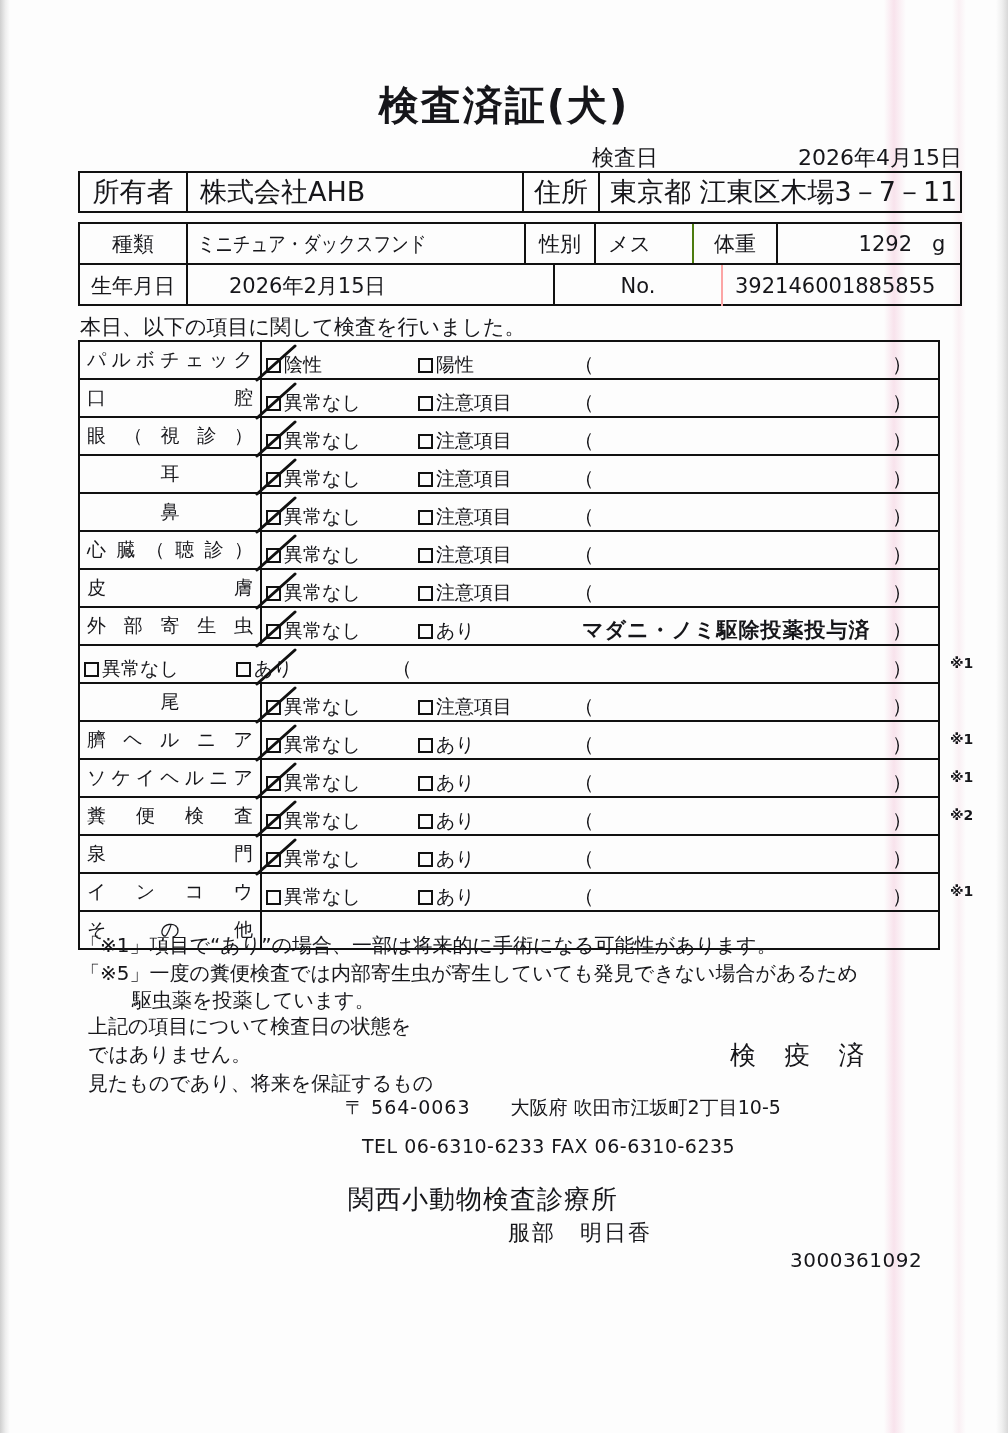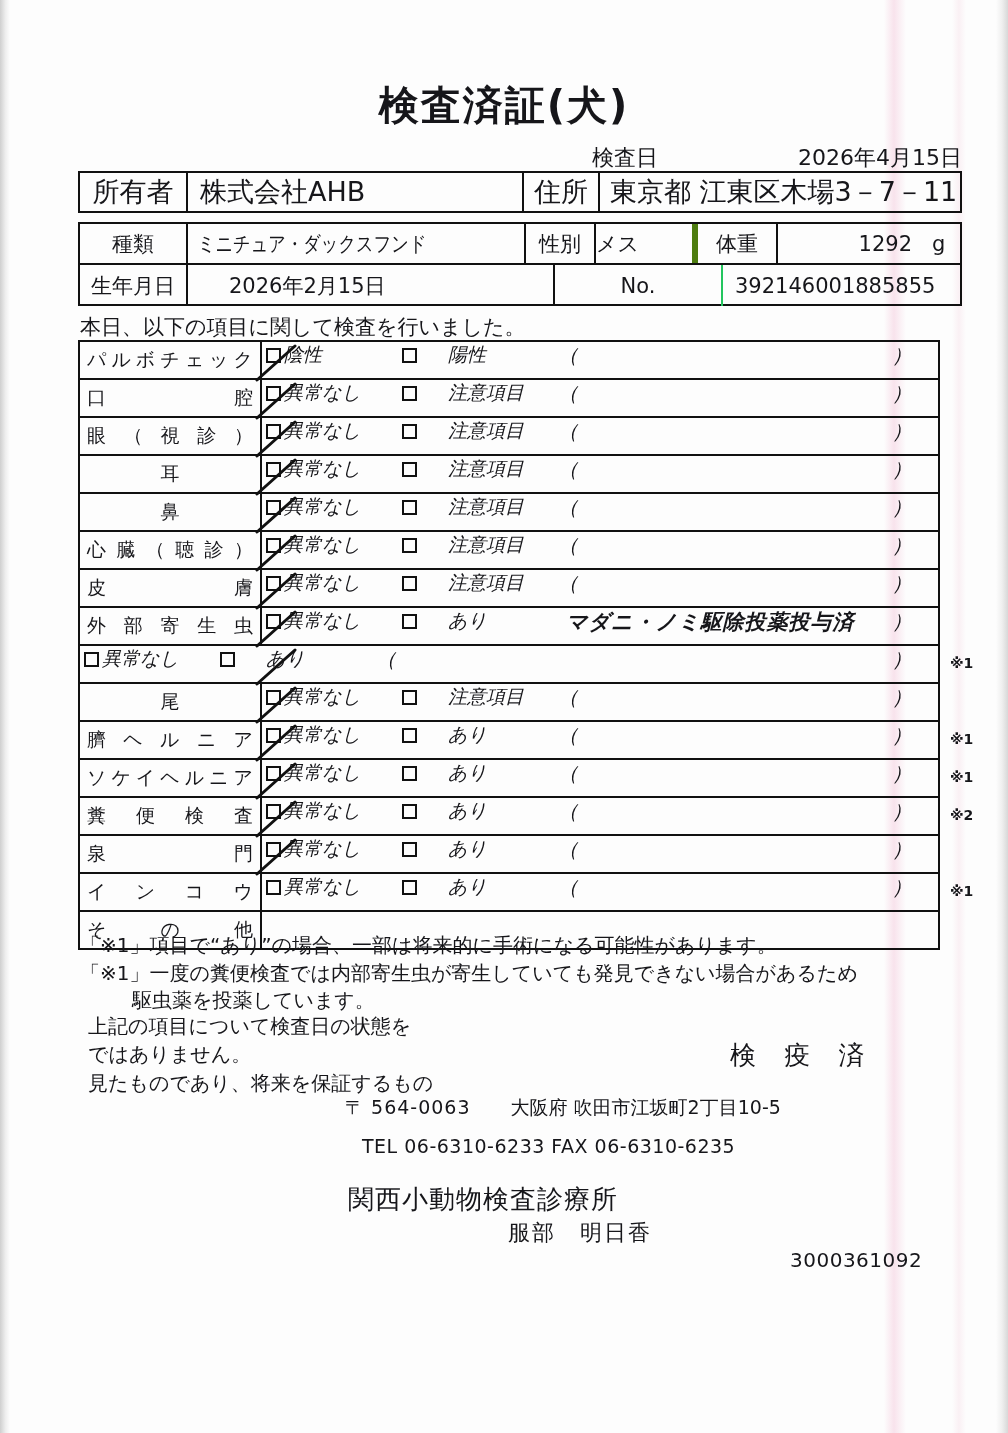--- a/index.html
+++ b/index.html
@@ -50,27 +50,27 @@
   .animal-table{
     position:absolute;left:78px;top:222px;width:884px;height:84px;
     border:2px solid #111;box-sizing:border-box;
   }
   .animal-row{display:flex;height:41px;box-sizing:border-box;}
   .animal-row.top{border-bottom:2px solid #111;}
   .animal-table .cell{display:flex;align-items:center;box-sizing:border-box;font-size:21px;}
   .c-breed-label{width:108px;justify-content:center;border-right:2px solid #111;}
   .c-breed-value{width:336px;padding-left:12px;font-size:19px;transform:scaleX(.82);transform-origin:left center;}
   .c-sex-label{width:72px;justify-content:center;border-right:2px solid #111;border-left:2px solid #111;}
-  .c-sex-value{width:96px;}
-  .c-weight-label{width:86px;justify-content:center;border-right:2px solid #111;border-left:6px solid #4d7c0f;}
+  .c-sex-value{width:96px;padding-left:12px;}
+  .c-weight-label{width:86px;justify-content:center;border-right:2px solid #111;border-left:2px solid #4d7c0f;}
   .c-weight-value{flex:1;justify-content:flex-end;padding-right:14px;}
   .c-weight-unit{width:34px;justify-content:flex-start;font-size:18px;padding-left:6px;}
   .c-bd-label{width:108px;justify-content:center;border-right:2px solid #111;}
   .c-bd-value{width:336px;padding-left:12px;margin-left:29px;}
-  .c-no-label{width:170px;justify-content:center;border-right:2px solid #22c55e;border-left:2px solid #111;font-size:20px;}
+  .c-no-label{width:170px;justify-content:center;border-right:2px solid #fca5a5;border-left:2px solid #111;font-size:20px;}
   .c-no-value{flex:1;padding-left:12px;}
 
   
   .intro-line{
     position:absolute;left:80px;top:313px;font-size:21px;
   }
 
   
   .checklist{
     position:absolute;left:78px;top:340px;width:862px;
@@ -80,24 +80,24 @@
     display:flex;height:38px;border-bottom:2px solid #111;box-sizing:border-box;position:relative;
   }
   .ck-label{
     width:182px;border-right:2px solid #111;box-sizing:border-box;
     display:flex;align-items:center;justify-content:space-between;
     padding:0 7px;font-size:19px;
   }
   .ck-label.center{justify-content:center;}
   .ck-label.compact{font-size:17px;justify-content:center;letter-spacing:0px;}
   .ck-label span.ch{display:inline-block;}
-  .ck-body{flex:1;display:flex;align-items:flex-start;position:relative;box-sizing:border-box;font-style:italic;}
+  .ck-body{flex:1;display:flex;align-items:flex-end;position:relative;box-sizing:border-box;}
   .opt{display:flex;align-items:center;font-size:19px;}
   .opt1{margin-left:4px;width:128px;}
-  .opt2{margin-left:8px;width:150px;gap:28px;}
+  .opt2{margin-left:24px;width:150px;}
   .box{
     width:15px;height:15px;border:2px solid #111;box-sizing:border-box;
     margin-right:3px;flex:none;
   }
   .paren-open{font-size:20px;margin-left:6px;}
   .paren-close{position:absolute;right:26px;font-size:20px;}
   .note-text{font-size:21px;font-weight:bold;margin-left:14px;letter-spacing:1px;}
   .mark-col{
     position:absolute;left:868px;width:60px;font-size:14px;font-weight:bold;
   }
@@ -462,21 +462,21 @@
 
   <svg class="pen-stroke" viewBox="0 0 46 532" preserveAspectRatio="none">
     <path d="M2 530 L40 496 M2 492 L40 458 M2 454 L40 420 M2 416 L40 382
              M2 378 L40 344 M2 340 L40 306 M2 302 L40 268 M2 264 L40 230
              M2 226 L40 192 M2 188 L40 154 M2 150 L40 116 M2 112 L40 78
              M2 74 L40 40 M2 36 L40 2" stroke="#111" stroke-width="3" fill="none" stroke-linecap="round"></path>
   </svg>
 
   <div class="footnotes">
     <div>「※1」項目で“あり”の場合、一部は将来的に手術になる可能性があります。</div>
-    <div>「※1」一度の糞便検査では内部寄生虫が寄生していても発見できない場合があるため</div>
+    <div>「※5」一度の糞便検査では内部寄生虫が寄生していても発見できない場合があるため</div>
     <div class="fn-indent">駆虫薬を投薬しています。</div>
   </div>
 
   <div class="disclaimer">
     <div>上記の項目について検査日の状態を</div>
     <div>ではありません。</div>
     <div>見たものであり、将来を保証するもの</div>
   </div>
 
   <div class="quarantine-stamp">検 疫 済</div>

